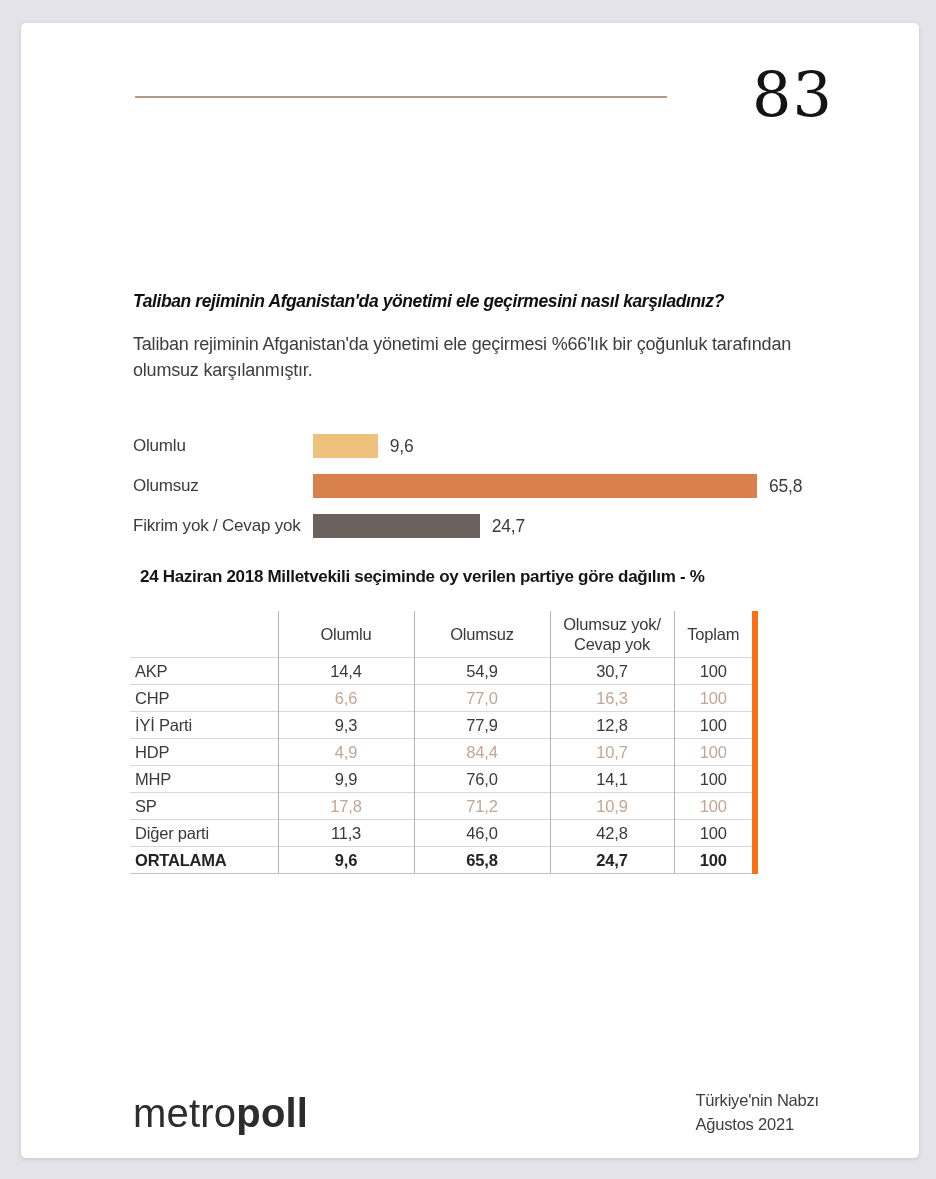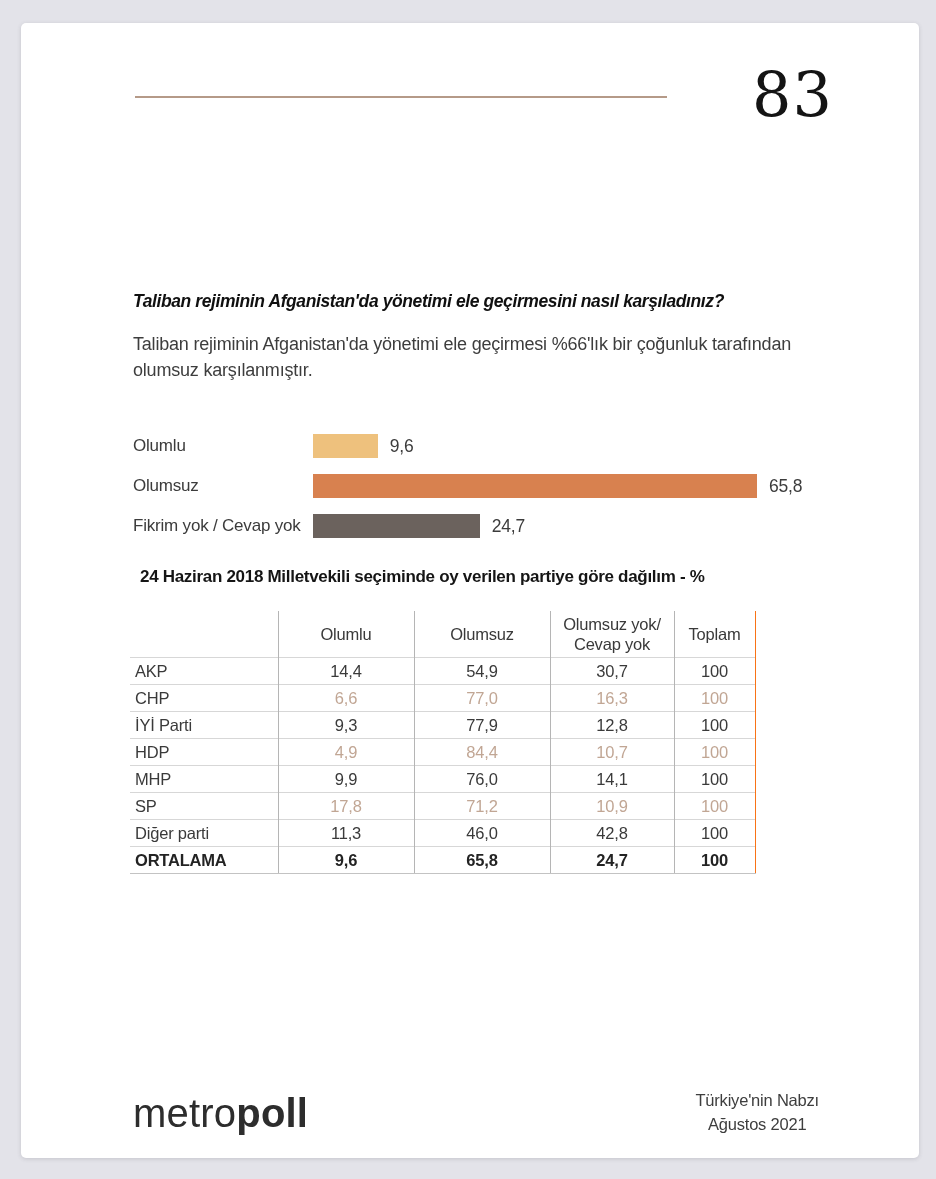--- a/index.html
+++ b/index.html
@@ -69,33 +69,33 @@
   table.poll th{
     font-weight:400;text-align:center;vertical-align:middle;
     height:46px;line-height:20px;padding:0 2px;color:#3a3a3a;
   }
   table.poll td{
     text-align:center;vertical-align:middle;height:26px;padding:0 2px;
     border-top:1px solid #d7d7d7;
   }
   table.poll td.party{text-align:left;padding-left:5px;}
   table.poll th+th, table.poll td+td{border-left:1px solid #b5b5b5;}
-  table.poll th:last-child, table.poll td:last-child{border-right:1px solid #f97316;}
+  table.poll th:last-child, table.poll td:last-child{border-right:6px solid #f97316;}
   table.poll tr:last-child td{border-bottom:1px solid #c3c3c3;}
   tr.tan td.val{color:#c1a694;}
   tr.average td{font-weight:700;color:#232323;}
   
   .logo{
     position:absolute;left:112px;top:1068px;
     font-size:40px;color:#2d2d2d;letter-spacing:0.2px;
   }
   .logo .bold{font-weight:700;}
   .footer-right{
     position:absolute;right:100px;top:1066px;
-    text-align:center;font-size:16.5px;line-height:23.5px;
+    text-align:left;font-size:16.5px;line-height:23.5px;
     color:#3e3e3e;letter-spacing:-0.2px;
   }
 </style>
 </head>
 <body>
 
 <div class="page">
 
   <div class="rule"></div>
   <div class="page-num">83</div>

